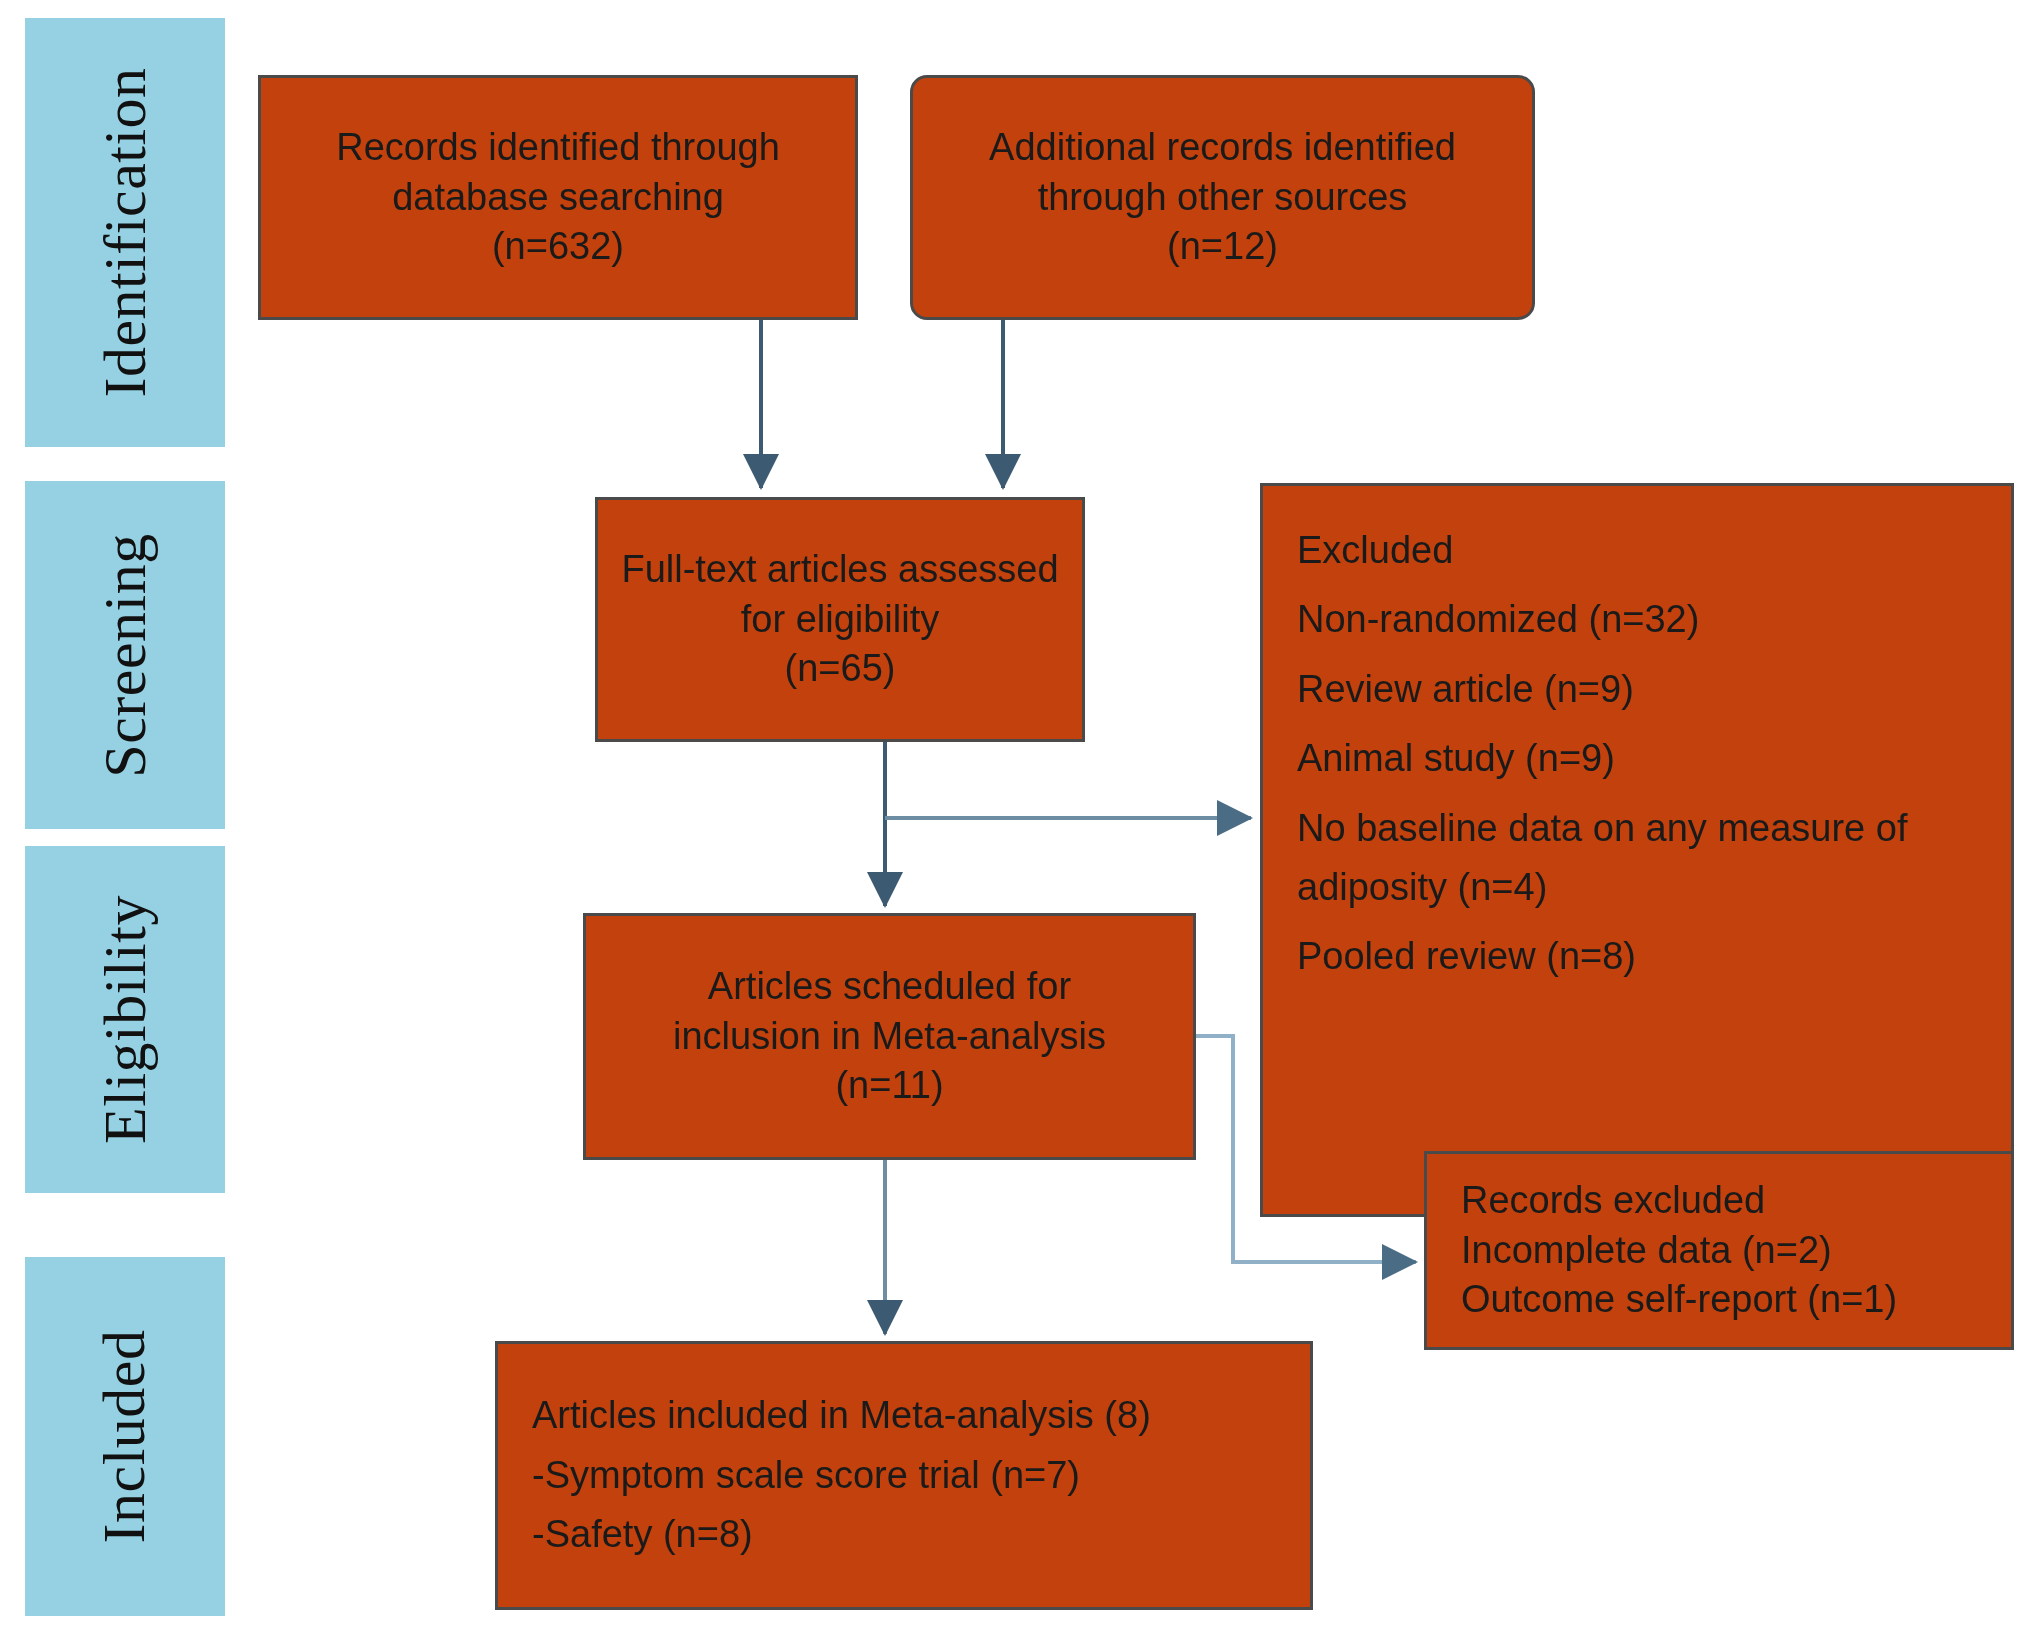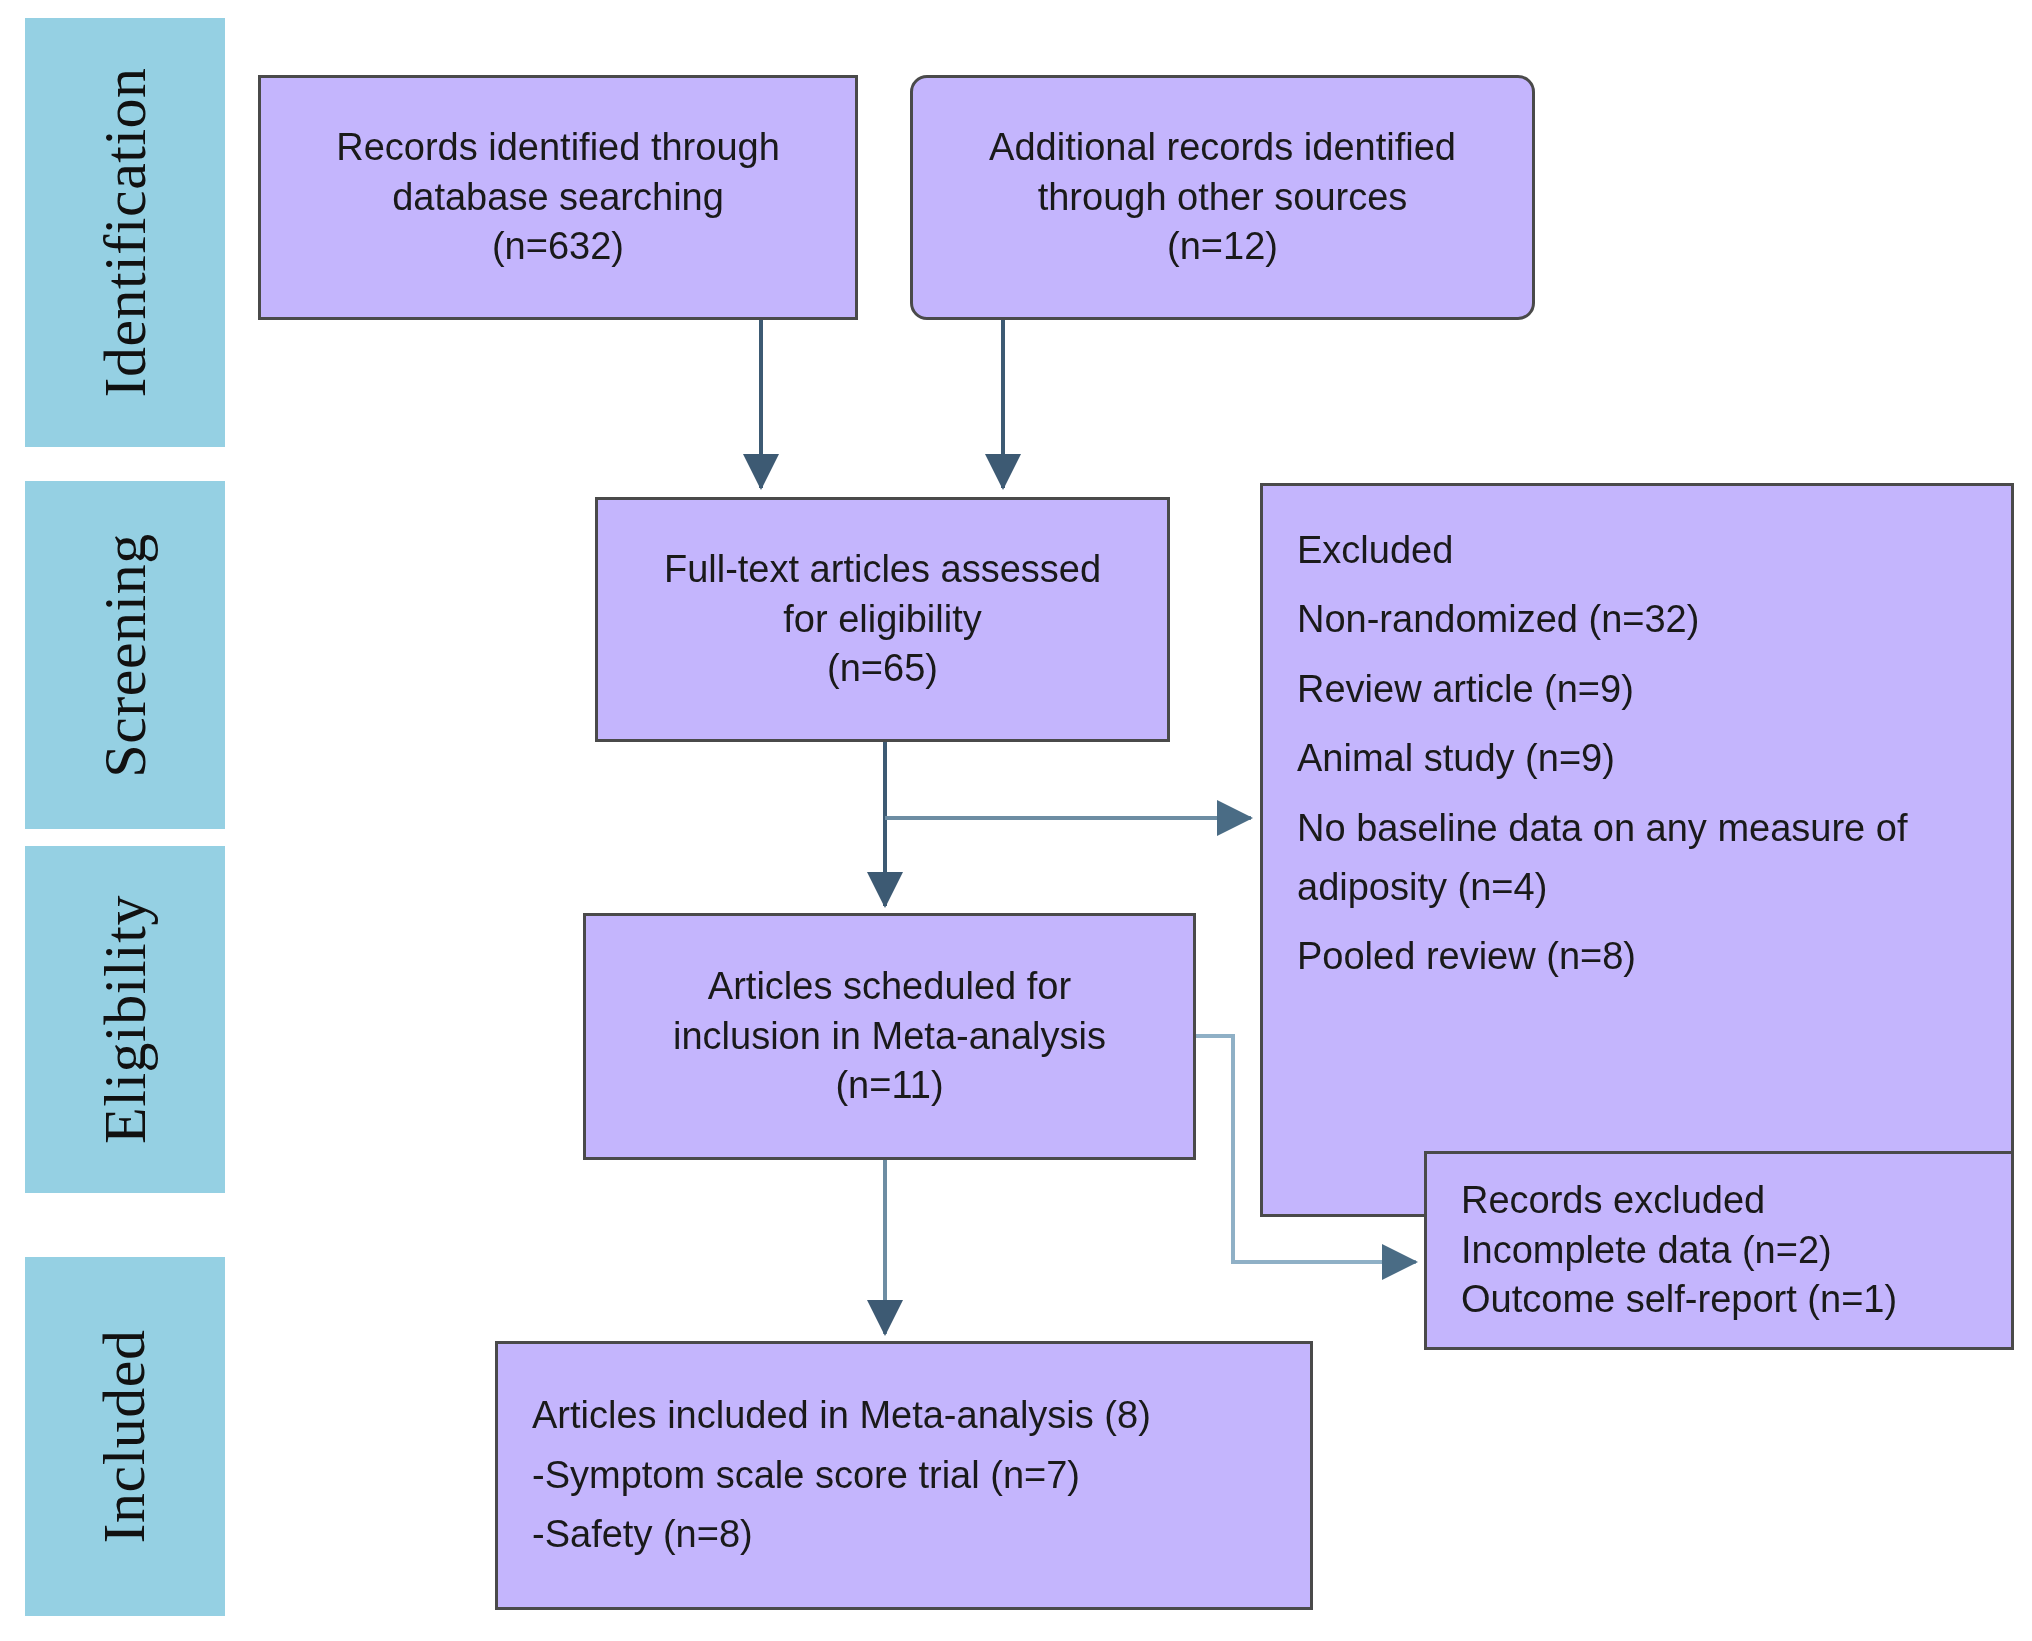--- a/index.html
+++ b/index.html
@@ -35,21 +35,21 @@
     color: #111111;
     white-space: nowrap;
     transform: rotate(-90deg);
     transform-origin: center center;
     letter-spacing: 0.5px;
   }
 
   
   .flow-box {
     position: absolute;
-    background: #c4b5fd;
+    background: #c2410c;
     border: 3px solid #4a4a4a;
     box-sizing: border-box;
     display: flex;
     flex-direction: column;
     justify-content: center;
   }
   .flow-box.center-text {
     align-items: center;
     text-align: center;
   }
@@ -132,21 +132,21 @@
     <div class="box-line">database searching</div>
     <div class="box-line">(n=632)</div>
   </div>
 
   <div class="flow-box center-text" style="left:910px; top:75px; width:625px; height:245px;border-radius:17px;">
     <div class="box-line">Additional records identified</div>
     <div class="box-line">through other sources</div>
     <div class="box-line">(n=12)</div>
   </div>
 
-  <div class="flow-box center-text" style="left:595px; top:497px; width:575px; height:245px;">
+  <div class="flow-box center-text" style="left:595px; top:497px; width:490px; height:245px;">
     <div class="box-line">Full-text articles assessed</div>
     <div class="box-line">for eligibility</div>
     <div class="box-line">(n=65)</div>
   </div>
 
   <div class="flow-box left-text" style="left:1260px; top:483px; width:754px; height:734px; justify-content:flex-start; padding-top:40px;">
     <div class="box-line pad-left list-gap">Excluded</div>
     <div class="box-line pad-left list-gap">Non-randomized (n=32)</div>
     <div class="box-line pad-left list-gap">Review article (n=9)</div>
     <div class="box-line pad-left list-gap">Animal study (n=9)</div>

